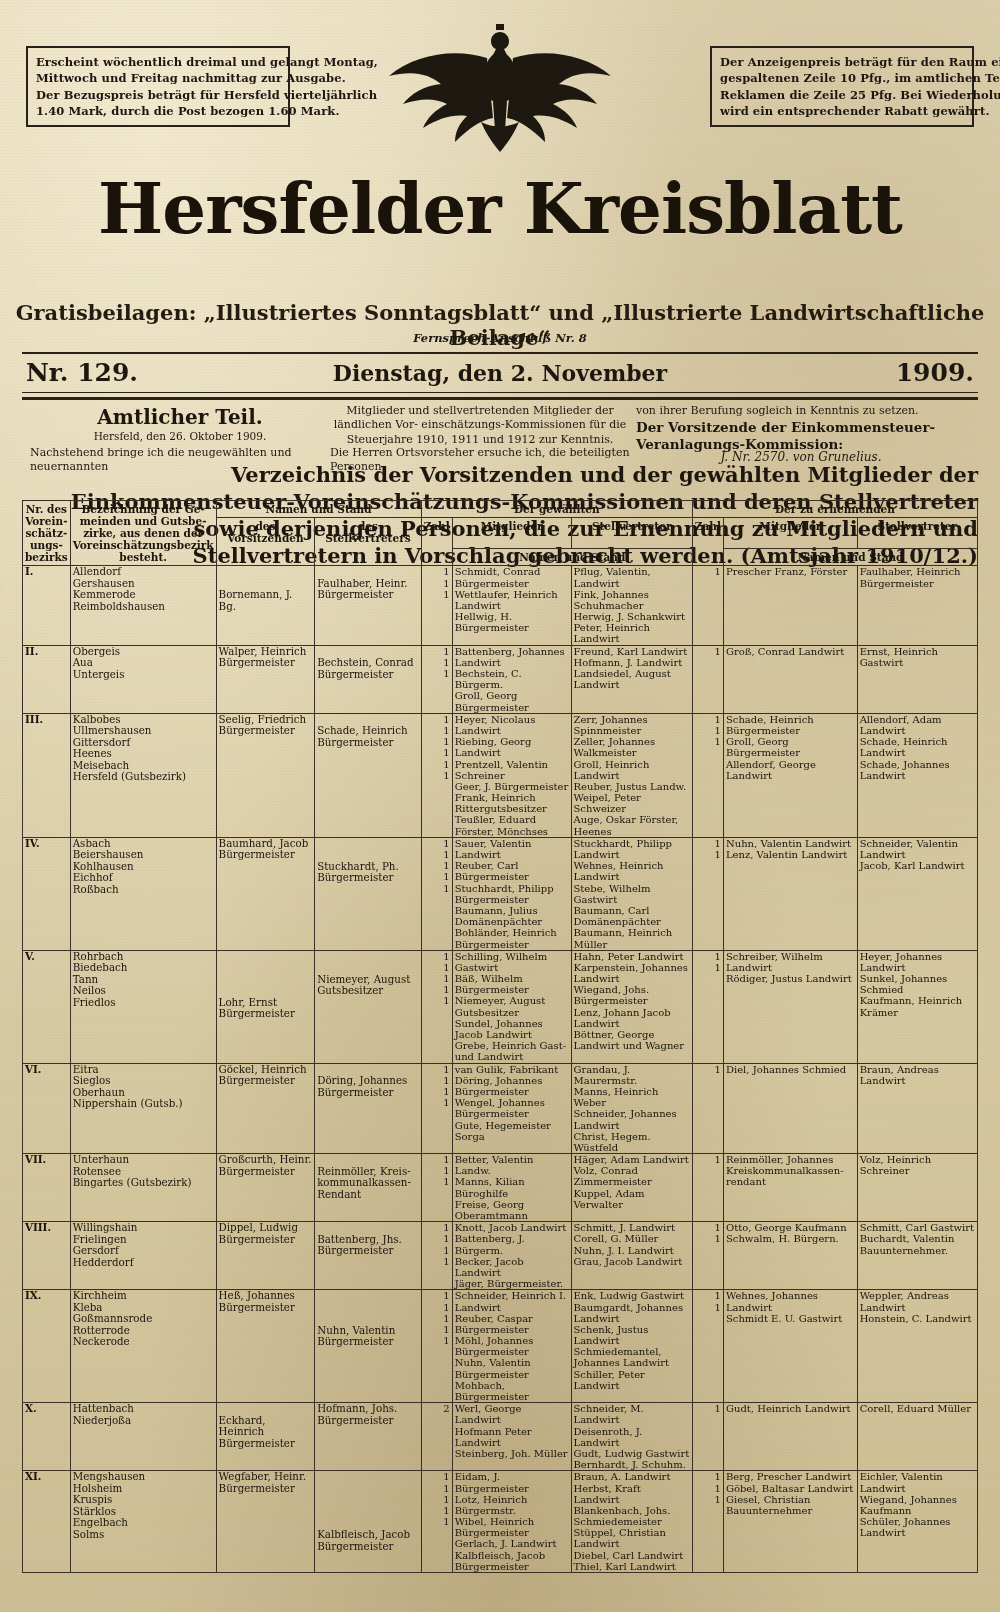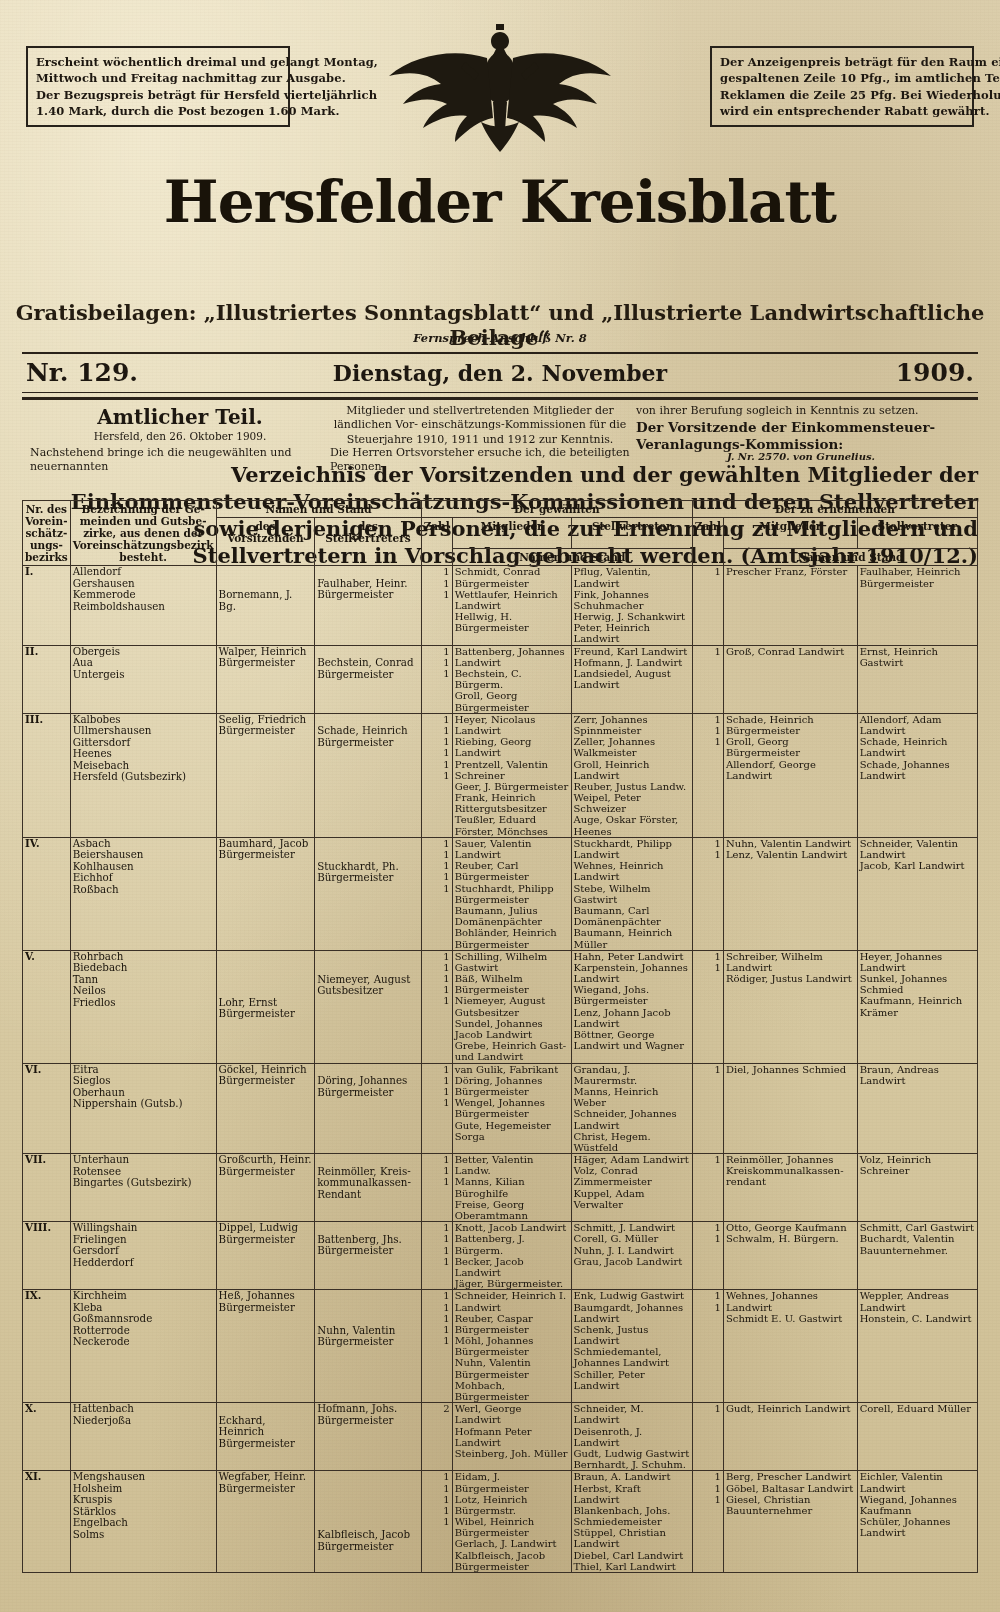--- a/index.html
+++ b/index.html
@@ -39,21 +39,21 @@
   .topbox div{white-space:nowrap;}
 
   .eagle{
     position:absolute;left:50%;transform:translateX(-50%);top:18px;
     width:250px;height:140px;
   }
 
   .title{
     position:absolute;top:168px;left:0;right:0;text-align:center;
     font-family:"DejaVu Serif", serif;
-    font-weight:700;font-size:58px;letter-spacing:-1px;
+    font-weight:700;font-size:69px;letter-spacing:-1px;
     color:#191309;
     text-shadow:0 1px 0 rgba(255,255,255,.25);
   }
   .subtitle{
     position:absolute;top:300px;left:0;right:0;text-align:center;
     font-weight:700;font-size:21px;color:#241c11;
   }
   .phone{
     position:absolute;top:331px;left:0;right:0;text-align:center;
     font-weight:700;font-size:11.5px;font-style:italic;
@@ -72,21 +72,21 @@
   .hdr{position:absolute;font-size:11px;line-height:1.3;}
   #amtlicher-title{top:404px;left:60px;width:240px;text-align:center;font-weight:700;font-size:20px;}
   #amtlicher-sub{top:430px;left:60px;width:240px;text-align:center;font-size:10.5px;}
   #amtlicher-note{top:446px;left:30px;width:300px;font-size:11px;}
 
   #mid-col{top:404px;left:330px;width:300px;text-align:center;font-size:11px;line-height:1.3;}
   #mid-col2{top:446px;left:330px;width:300px;font-size:11px;}
 
   #right-col{top:404px;left:636px;width:330px;font-size:11px;line-height:1.3;}
   #right-title{top:419px;left:636px;width:330px;text-align:left;font-weight:700;font-size:13.5px;line-height:1.25;}
-  #right-name{top:450px;left:636px;width:330px;text-align:center;font-size:10px;font-style:italic;font-weight:bold;}
+  #right-name{top:450px;left:636px;width:330px;text-align:center;font-size:12px;font-style:italic;}
 
   #headline-1{position:absolute;top:462px;left:22px;right:22px;text-align:right;font-weight:700;font-size:21px;line-height:1.28;}
 
   
   table.main{
     position:absolute;top:500px;left:22px;width:956px;
     border-collapse:collapse;
     font-size:10.3px;line-height:1.12;
     color:#1b150d;
   }

